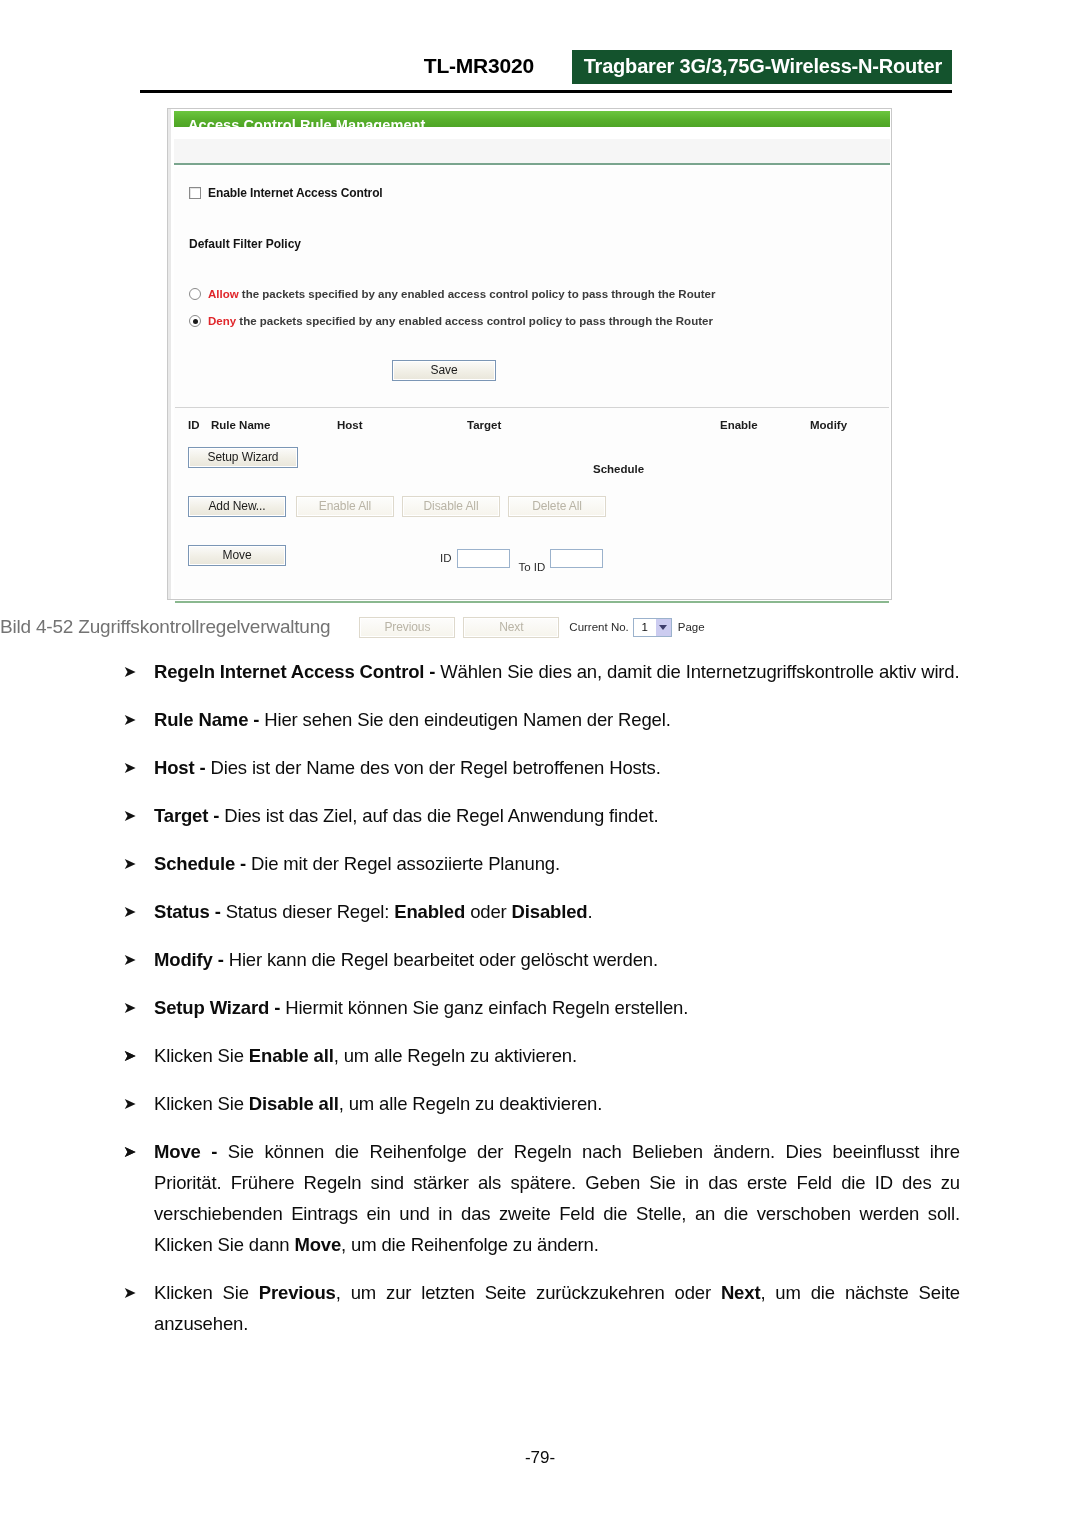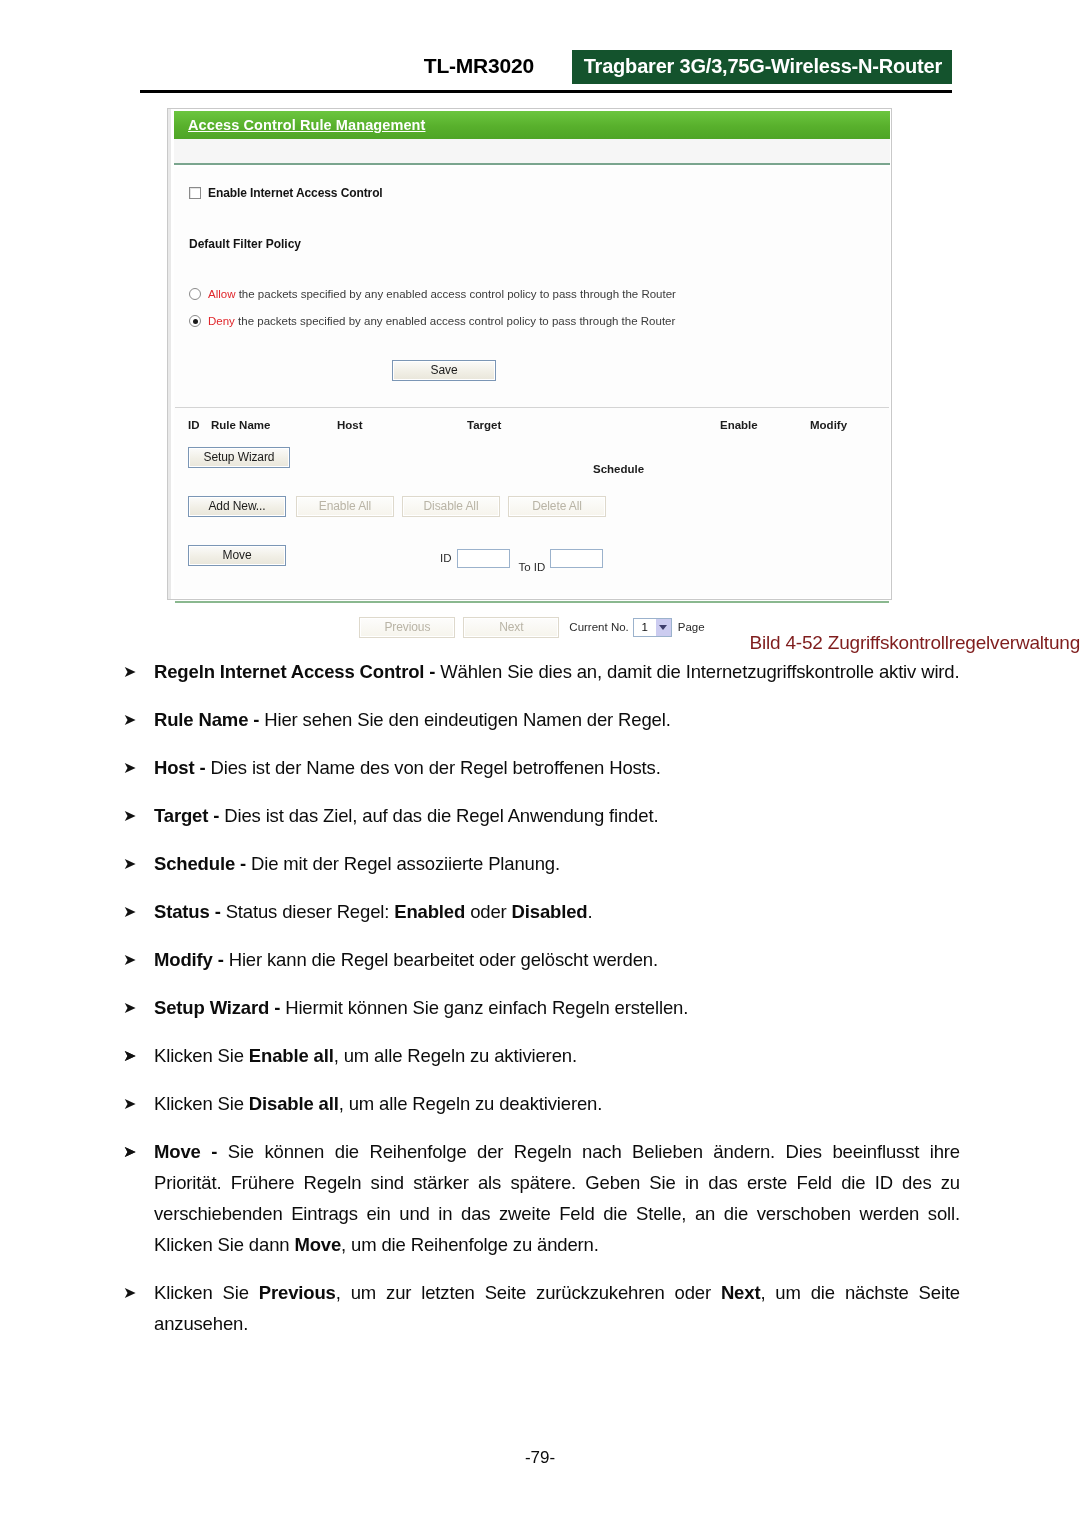--- a/index.html
+++ b/index.html
@@ -71,30 +71,29 @@
     position: absolute;
     left: 0; top: 0; right: 0; bottom: 0;
     border-left: 3px solid #e9e9e9;
     box-sizing: border-box;
   }
   .ui-title-bar {
     position: absolute;
     left: 3px;
     top: 2px;
     right: 1px;
-    height: 28px;
+    height: 16px;
     background: linear-gradient(to bottom, #6cc63f 0%, #58b02c 55%, #4ea526 100%);
     color: #ffffff;
     font-size: 14.5px;
     font-weight: bold;
     line-height: 28px;
     padding-left: 14px;
     box-sizing: border-box;
     letter-spacing: 0.1px;
-    text-decoration: underline;
   }
   .ui-subbar {
     position: absolute;
     left: 3px;
     top: 30px;
     right: 1px;
     height: 26px;
     background: #f6f6f6;
     border-bottom: 2px solid #7aa58e;
     box-sizing: border-box;
@@ -166,20 +165,21 @@
     left: 50%; top: 50%;
     width: 5px; height: 5px;
     margin: -2.5px 0 0 -2.5px;
     border-radius: 50%;
     background: #1a1a1a;
   }
   .radio-text {
     font-size: 11.5px;
     color: #3b3b3b;
     white-space: nowrap;
+    font-weight: bold;
   }
   .radio-key {
     color: #e0262b;
   }
 
   
   .btn {
     display: inline-block;
     border: 1px solid #7b96b5;
     background: linear-gradient(to bottom, #fbfbfa 0%, #f1efe6 55%, #e9e6da 100%);
@@ -244,21 +244,21 @@
   .col-host     { left: 163px; }
   .col-target   { left: 293px; }
   .col-schedule { left: 419px; margin-top: 44px; }
   .col-enable   { left: 546px; }
   .col-modify   { left: 636px; }
 
   .wizard-btn {
     position: absolute;
     left: 14px;
     top: 280px;
-    width: 102px;
+    width: 110px;
   }
   .addnew-btn {
     position: absolute;
     left: 14px;
     top: 329px;
     width: 98px;
   }
   .enableall-btn {
     position: absolute;
     left: 122px;
@@ -354,25 +354,24 @@
     border-right: 4px solid transparent;
     border-top: 5px solid #3d3d6b;
   }
 
   
   .fig-caption {
     position: absolute;
     left: 0;
     right: 0;
     top: 616px;
-    text-align: right;
+    text-align: left;
     font-size: 19px;
-    color: #7f1d1d;
+    color: #737373;
     letter-spacing: -0.2px;
-    margin-top: 16px;
   }
 
   
   .bullets {
     position: absolute;
     left: 120px;
     top: 656px;
     width: 840px;
   }
   .bullet {

